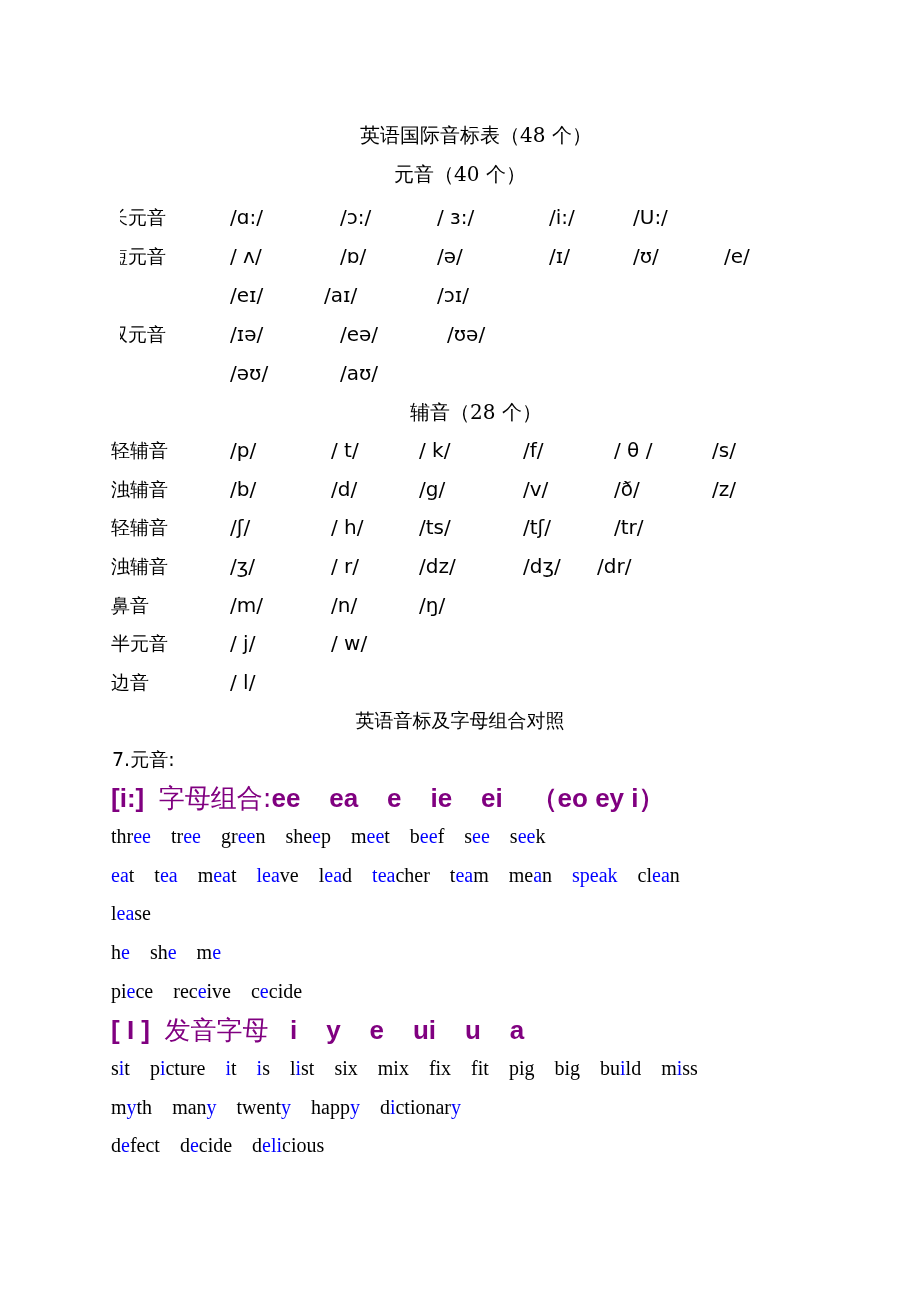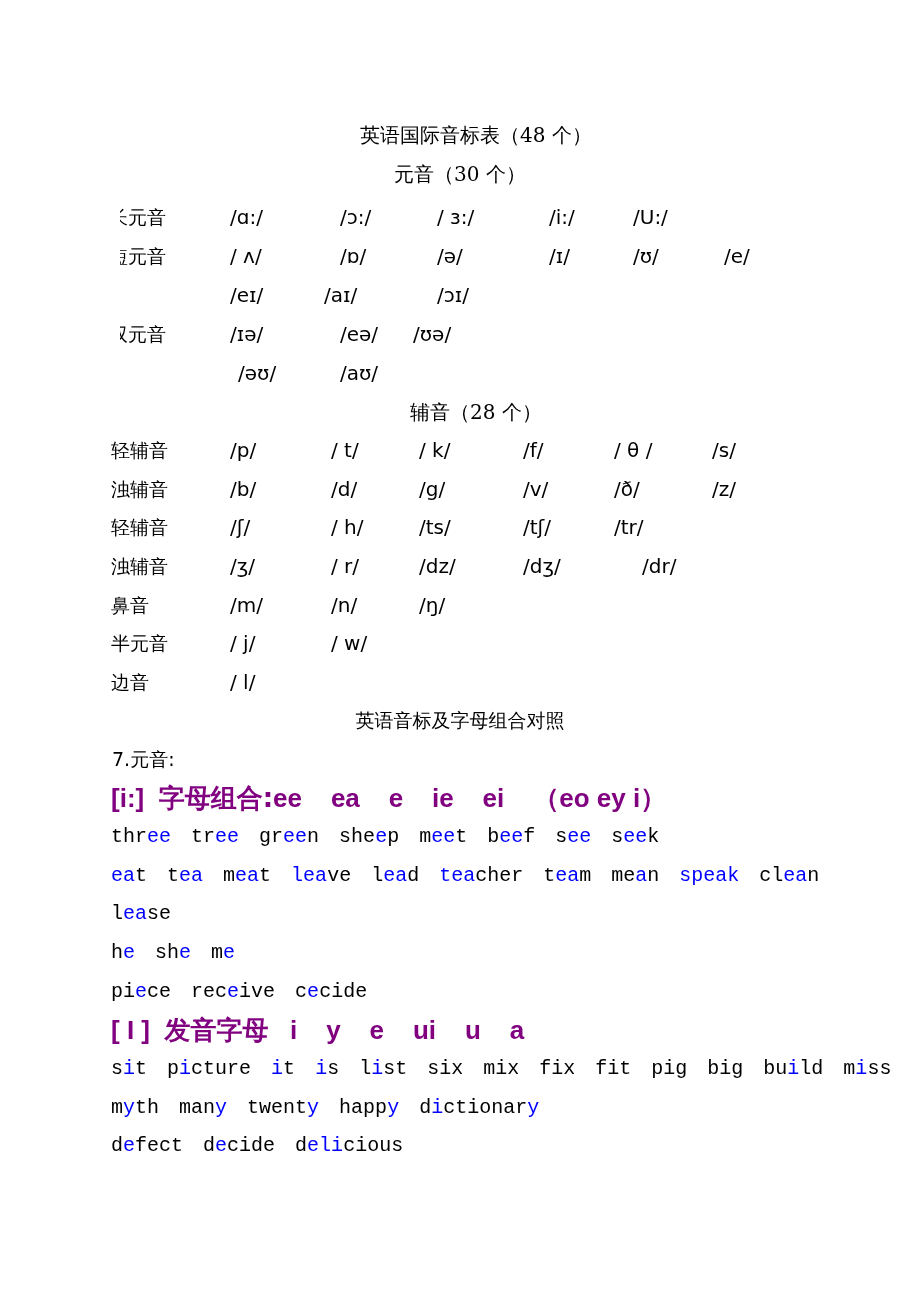--- a/index.html
+++ b/index.html
@@ -5,31 +5,31 @@
   html, body { margin:0; padding:0; background:#ffffff; }
   body { width:920px; height:1302px; position:relative; overflow:hidden; font-family:"DejaVu Sans", sans-serif; color:#000; }
   .center-title { position:absolute; left:0; width:920px; text-align:center; font-family:"DejaVu Serif", serif; font-size:20px; }
   .row { position:absolute; left:0; width:920px; height:30px; font-size:20px; }
   .lbl { position:absolute; top:0; font-family:"DejaVu Sans", sans-serif; font-size:19px; white-space:nowrap; }
   .clip { position:absolute; left:120px; top:0; width:80px; overflow:hidden; height:30px; }
   .clip .lbl { left:-11px; }
   .sym { position:absolute; top:0; font-family:"DejaVu Sans", sans-serif; font-size:20px; white-space:nowrap; }
   .plain { position:absolute; left:112px; font-size:19px; }
   .heading { position:absolute; left:111px; font-family:"Liberation Sans", sans-serif; font-weight:bold; font-size:26px; color:#800080; white-space:pre; }
-  .heading .cjk { font-family:"DejaVu Sans", sans-serif; font-weight:bold; }
-  .words { position:absolute; left:111px; font-family:Liberation Mono, monospace; font-size:20px; white-space:nowrap; }
+  .heading .cjk { font-family:"DejaVu Sans", sans-serif; font-weight:normal; }
+  .words { position:absolute; left:111px; font-family:Liberation Serif, serif; font-size:20px; white-space:nowrap; }
   .words .w { display:inline-block; }
   .hl { color:#0000ff; }
 </style>
 </head>
 <body>
 
 <div>
   <div class="center-title" style="top:122px;margin-left:16px;">英语国际音标表（48 个）</div>
-  <div class="center-title" style="top:161px;">元音（30 个）</div>
+  <div class="center-title" style="top:161px;">元音（40 个）</div>
 
   <div id="vowel-table">
       <div class="row" style="top: 205px;">
         <div class="clip">
           <span class="lbl">长元音</span>
         </div>
         <span class="sym" style="left: 230px;">/ɑ:/</span>
         <span class="sym" style="left: 340px;">/ɔ:/</span>
         <span class="sym" style="left: 437px;">/ ɜ:/</span>
         <span class="sym" style="left: 549px;">/i:/</span>
@@ -50,24 +50,24 @@
         <span class="sym" style="left: 230px;">/eɪ/</span>
         <span class="sym" style="left: 324px;">/aɪ/</span>
         <span class="sym" style="left: 437px;">/ɔɪ/</span>
       </div>
       <div class="row" style="top: 322px;">
         <div class="clip">
           <span class="lbl">双元音</span>
         </div>
         <span class="sym" style="left: 230px;">/ɪə/</span>
         <span class="sym" style="left: 340px;">/eə/</span>
-        <span class="sym" style="left: 413px;">/ʊə/</span>
+        <span class="sym" style="left: 447px;">/ʊə/</span>
       </div>
       <div class="row" style="top: 361px;">
-        <span class="sym" style="left: 230px; margin-left: 8px;">/əʊ/</span>
+        <span class="sym" style="left: 230px;">/əʊ/</span>
         <span class="sym" style="left: 340px;">/aʊ/</span>
       </div>
     </div>
 
   <div class="center-title" style="top:399px;margin-left:16px;">辅音（28 个）</div>
 
   <div id="consonant-table">
       <div class="row" style="top: 438px;">
         <span class="lbl" style="left: 111px;">轻辅音</span>
         <span class="sym" style="left: 230px;">/p/</span>
@@ -93,21 +93,21 @@
         <span class="sym" style="left: 419px;">/ts/</span>
         <span class="sym" style="left: 523px;">/tʃ/</span>
         <span class="sym" style="left: 614px;">/tr/</span>
       </div>
       <div class="row" style="top: 554px;">
         <span class="lbl" style="left: 111px;">浊辅音</span>
         <span class="sym" style="left: 230px;">/ʒ/</span>
         <span class="sym" style="left: 331px;">/ r/</span>
         <span class="sym" style="left: 419px;">/dz/</span>
         <span class="sym" style="left: 523px;">/dʒ/</span>
-        <span class="sym" style="left: 642px;">/dr/</span>
+        <span class="sym" style="left: 597px;">/dr/</span>
       </div>
       <div class="row" style="top: 593px;">
         <span class="lbl" style="left: 111px;">鼻音</span>
         <span class="sym" style="left: 230px;">/m/</span>
         <span class="sym" style="left: 331px;">/n/</span>
         <span class="sym" style="left: 419px;">/ŋ/</span>
       </div>
       <div class="row" style="top: 631px;">
         <span class="lbl" style="left: 111px;">半元音</span>
         <span class="sym" style="left: 230px;">/ j/</span>

